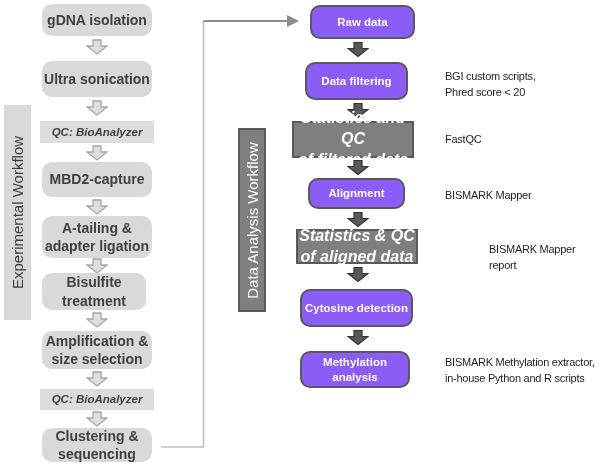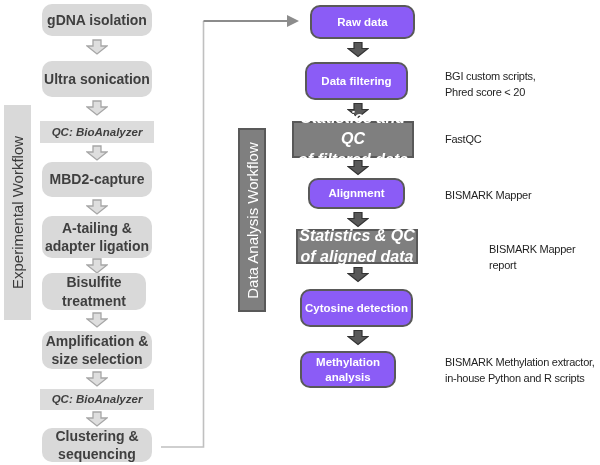--- a/index.html
+++ b/index.html
@@ -133,21 +133,21 @@
   <svg class="arrow" style="left:347px;top:266px;" width="22" height="17" viewBox="0 0 22 16">
     <polygon points="7,1 15,1 15,7 21,7 11,15 1,7 7,7" fill="#595959" stroke="#333333" stroke-width="1.2"></polygon>
   </svg>
 
   <div class="box dark" style="left:300px;top:289px;width:113px;height:38px;">Cytosine detection</div>
 
   <svg class="arrow" style="left:347px;top:329px;" width="22" height="17" viewBox="0 0 22 16">
     <polygon points="7,1 15,1 15,7 21,7 11,15 1,7 7,7" fill="#595959" stroke="#333333" stroke-width="1.2"></polygon>
   </svg>
 
-  <div class="box dark" style="left:300px;top:351px;width:96px;height:37px;">Methylation
+  <div class="box dark" style="left:300px;top:351px;width:110px;height:37px;">Methylation
 analysis</div>
 
   <div class="note" style="top:69px;">BGI custom scripts,
 Phred score &lt; 20</div>
   <div class="note" style="top:132px;">FastQC</div>
   <div class="note" style="top:188px;text-align:center;">BISMARK Mapper</div>
   <div class="note" style="top:242px;margin-left:44px;">BISMARK Mapper report</div>
   <div class="note" style="top:355px;">BISMARK Methylation extractor,
 in-house Python and R scripts</div>
 

